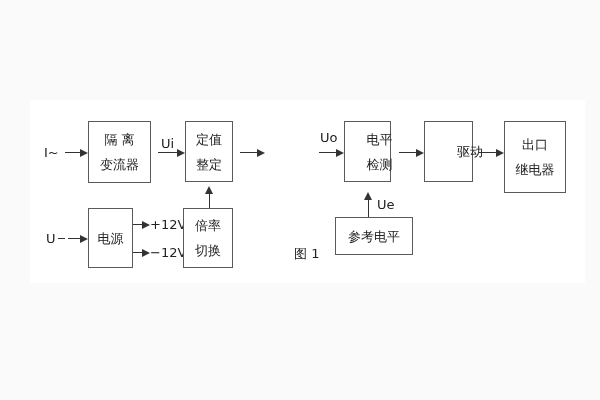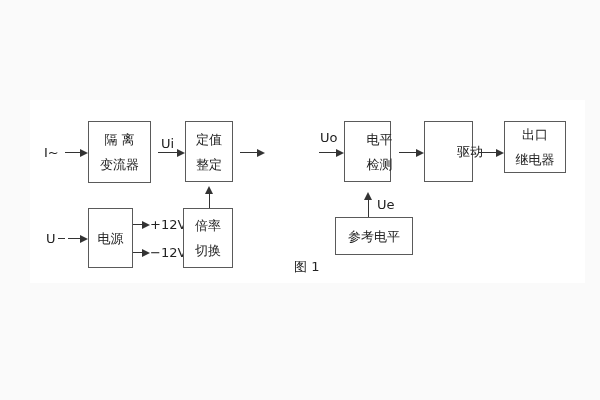--- a/index.html
+++ b/index.html
@@ -17,21 +17,21 @@
     position:absolute; border:1px solid #5a5a5a; background:#fff;
     display:flex; flex-direction:column; align-items:center; justify-content:center;
     font-size:13px; line-height:25px; text-align:center; color:#222;
     box-sizing:border-box; white-space:nowrap;
   }
   .b1 { left:88px;  top:121px; width:63px; height:62px; }
   .b2 { left:185px; top:121px; width:48px; height:61px;text-align:right; }
   .b3 { left:265px; top:121px; width:48px; height:61px; }
   .b4 { left:344px; top:121px; width:47px; height:61px;padding-left:24px; }
   .b5 { left:424px; top:121px; width:49px; height:61px;padding-left:43px; }
-  .b6 { left:504px; top:121px; width:62px; height:52px; }
+  .b6 { left:504px; top:121px; width:62px; height:72px; }
   .b7 { left:88px;  top:208px; width:45px; height:60px;text-align:right; }
   .b8 { left:183px; top:208px; width:50px; height:60px; }
   .b9 { left:335px; top:217px; width:78px; height:38px; }
 
   .harrow { position:absolute; height:1px; background:#333; }
   .harrow::after {
     content:""; position:absolute; right:-8px; top:-3.5px; width:0; height:0;
     border-left:8px solid #333; border-top:4px solid transparent; border-bottom:4px solid transparent;
   }
   .a-i   { left:65px;  top:152px; width:15px; }
@@ -54,21 +54,21 @@
   .v2 { left:368px; top:200px; height:17px; }
 
   .lbl { position:absolute; font-size:13px; color:#222; white-space:nowrap; }
   .l-i   { left:44px;  top:145px; }
   .l-ui  { left:161px; top:136px; }
   .l-uo  { left:320px; top:130px; }
   .l-ue  { left:377px; top:197px; }
   .l-u   { left:46px;  top:231px; }
   .l-p12 { left:150px; top:217px; }
   .l-m12 { left:150px; top:245px; }
-  .l-fig { left:294px; top:245px;margin-top:13px; }
+  .l-fig { left:294px; top:245px; }
 </style>
 </head>
 <body>
 
 <div class="stage">
   <div class="canvas"></div>
 
   <span class="lbl l-i">I~</span>
   <div class="harrow a-i"></div>
 

